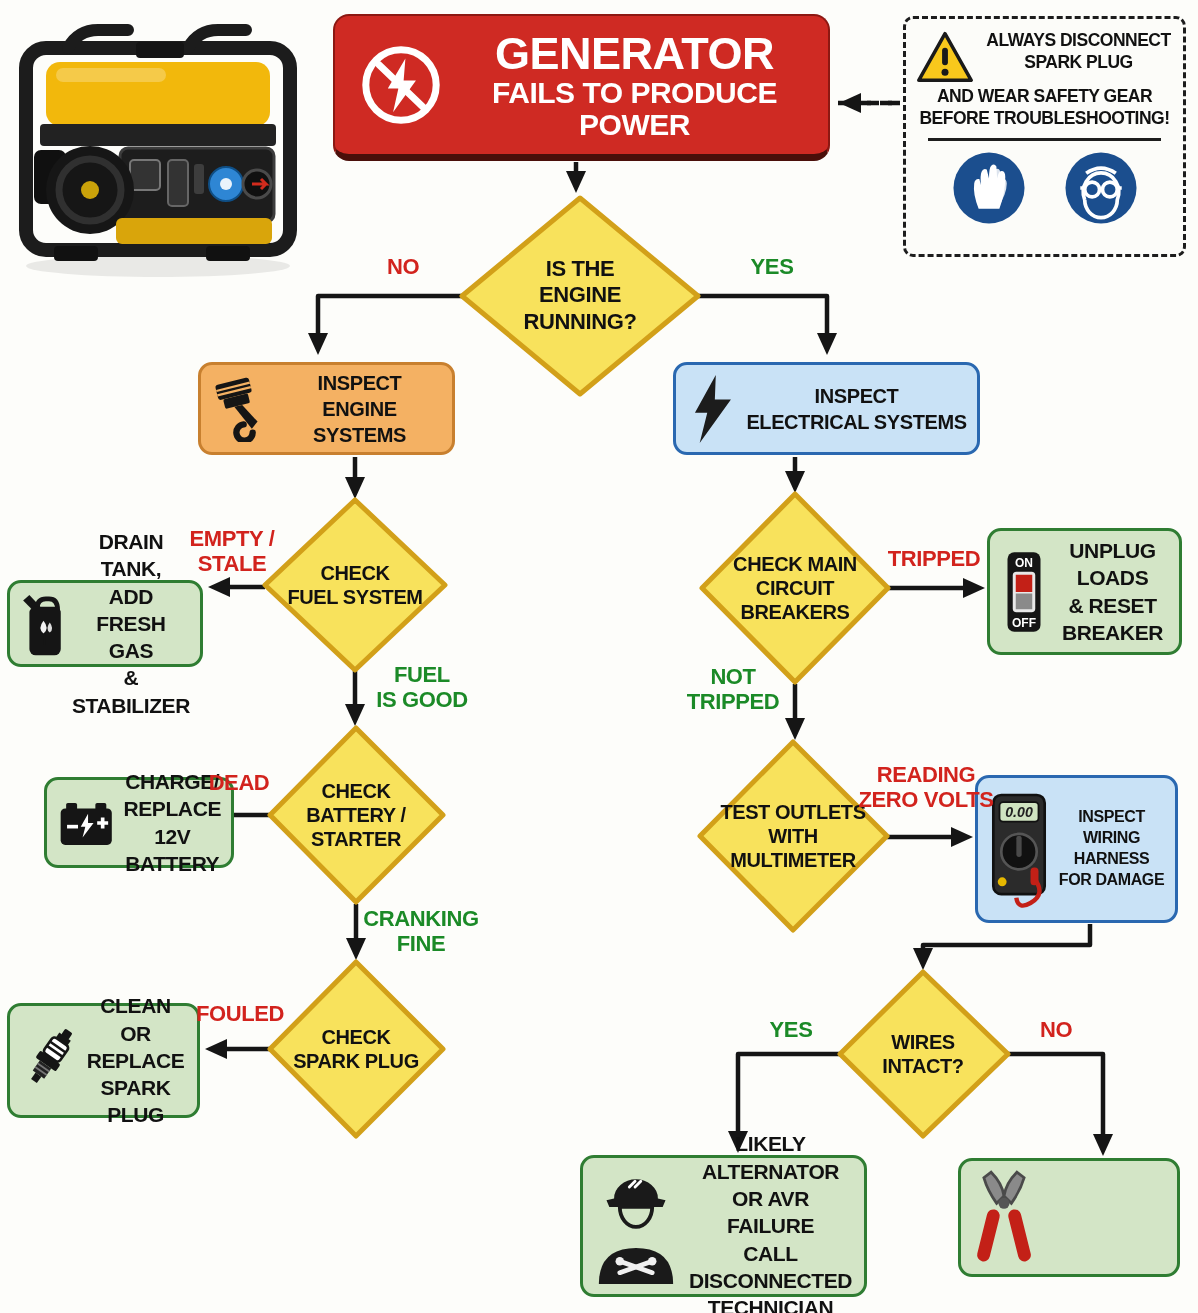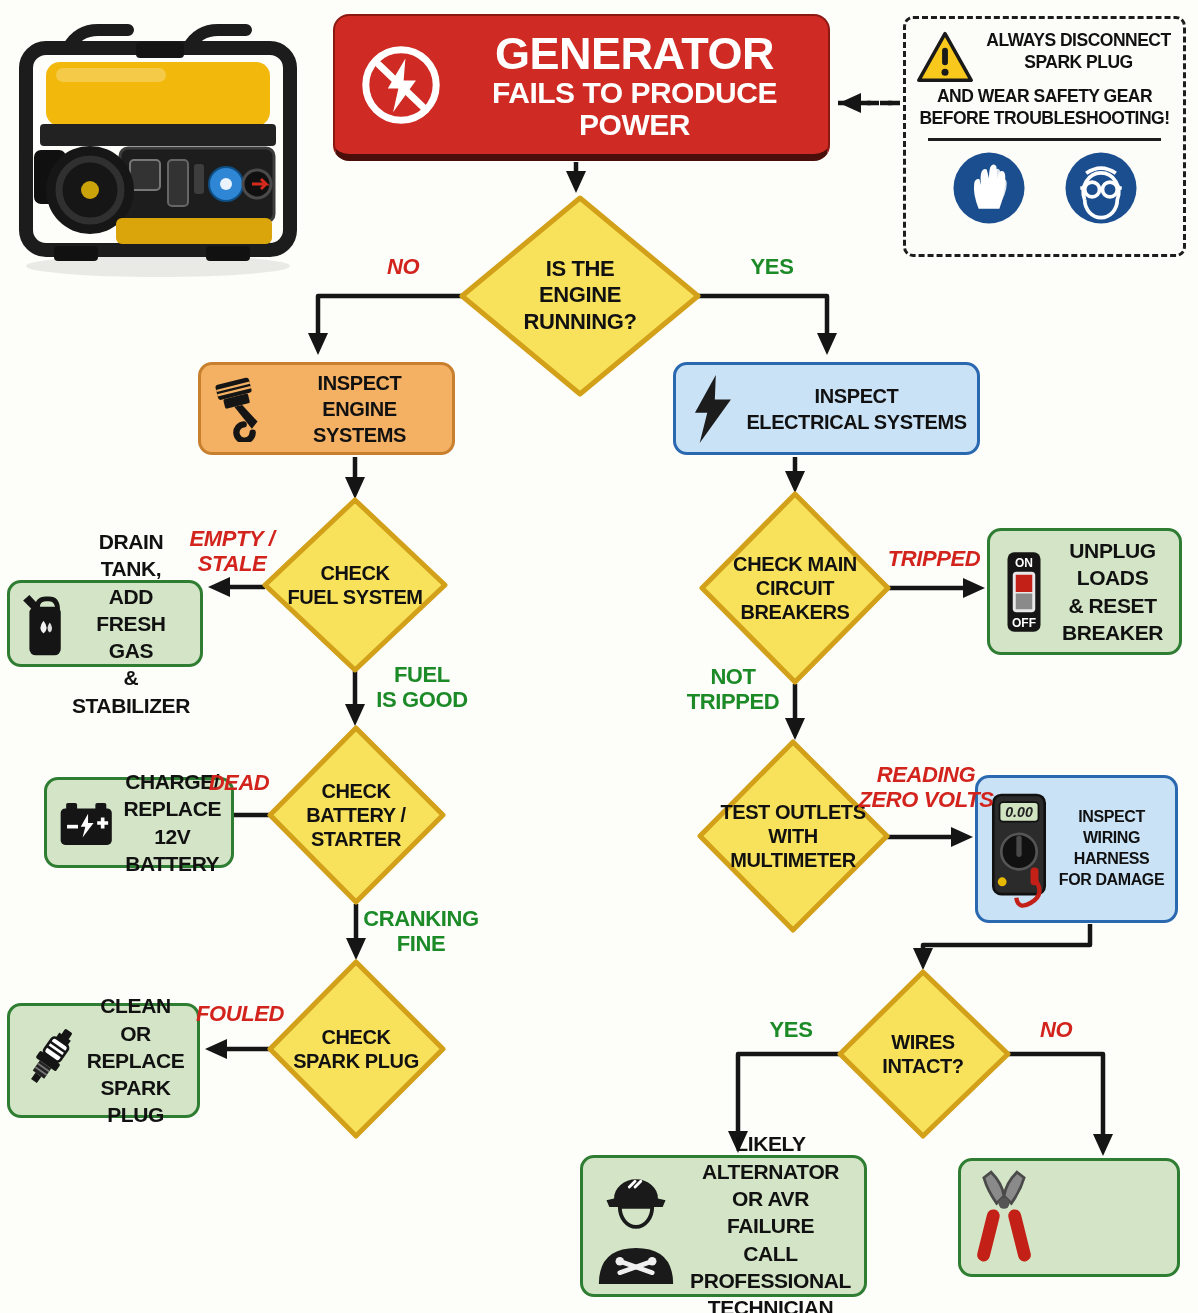--- a/index.html
+++ b/index.html
@@ -52,21 +52,21 @@
   .node.blue{background:var(--blue_fill); border:3px solid var(--blue_border);}
   .node.green{background:var(--green_fill); border:3.5px solid var(--green_border);}
   .node.proc .node-text{font-size:20px;}
 
   
   .elabel{
     position:absolute; transform:translate(-50%,-50%);
     font-weight:bold; font-size:22px; letter-spacing:-0.4px; line-height:1.15;
     text-align:center; white-space:nowrap;
   }
-  .elabel.red{color:var(--label_red);font-style:italic;}
+  .elabel.red{color:var(--label_red);}
   .elabel.green{color:var(--label_green);text-align:center;}
 </style>
 </head>
 <body>
 
 <div class="canvas">
 
   <svg class="layer" width="1198" height="1313" viewBox="0 0 1198 1313">
     <defs>
       <marker id="arw" markerUnits="userSpaceOnUse" markerWidth="22" markerHeight="20" refX="15" refY="10" orient="auto">
@@ -337,21 +337,21 @@
       <g stroke="#f0f0f0" stroke-width="5" stroke-linecap="round">
         <path d="M28,100 l34,12"></path>
         <path d="M62,100 l-34,12"></path>
       </g>
       <circle cx="28" cy="100" r="4.5" fill="#f0f0f0"></circle>
       <circle cx="62" cy="100" r="4.5" fill="#f0f0f0"></circle>
     </svg>
     <div class="node-text">
         <div>LIKELY ALTERNATOR</div>
         <div>OR AVR FAILURE</div>
-        <div>CALL PROFESSIONAL</div>
+        <div>CALL DISCONNECTED</div>
         <div>TECHNICIAN</div>
       </div>
   </div>
 
   <div class="node green" style="left:958px; top:1158px; width:222px; height:119px;">
     <svg width="66" height="100" viewBox="0 0 72 108">
       <path d="M22,4 q12,12 14,26 l-8,8 q-10,-14 -14,-28 z" fill="#8a8a8a" stroke="#4a4a4a" stroke-width="3"></path>
       <path d="M50,4 q-12,12 -14,26 l8,8 q10,-14 14,-28 z" fill="#8a8a8a" stroke="#4a4a4a" stroke-width="3"></path>
       <circle cx="36" cy="38" r="6" fill="#555"></circle>
       <rect x="12" y="44" width="14" height="58" rx="7" fill="#c32017" transform="rotate(14 19 73)"></rect>

